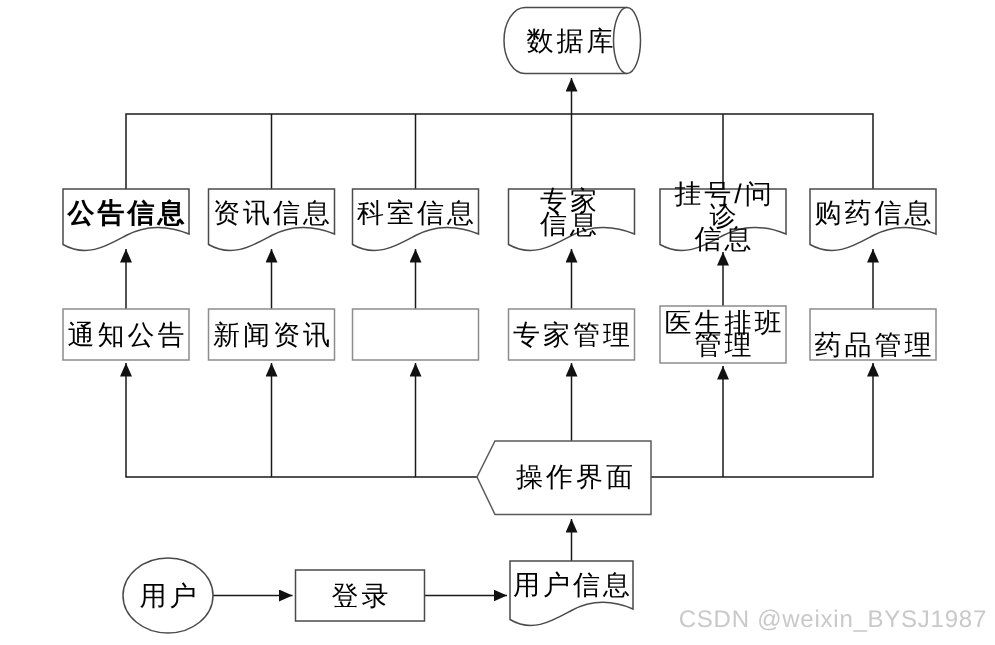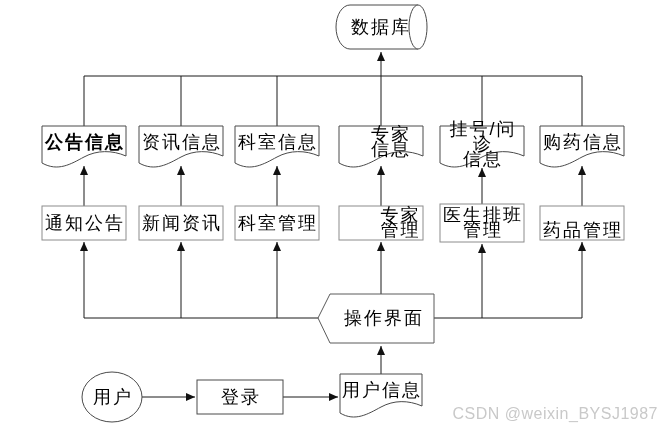--- a/index.html
+++ b/index.html
@@ -98,29 +98,28 @@
     <ellipse cx="112" cy="397" rx="30" ry="25" fill="#ffffff" stroke="#4a4a4a"></ellipse>
     <rect x="197" y="380" width="86" height="34" fill="#ffffff" stroke="#4a4a4a"></rect>
     <path transform="translate(340,374)" d="M0 0 H82 V32 C68 26 54 26 41 33 C28 40 15 48 0 39 Z" fill="#ffffff" stroke="#4a4a4a"></path>
   </svg>
 
   <div class="lbl" style="left:344px;top:5px;width:72px;height:44px;">数据库</div>
 
   <div class="lbl" style="left:42px;top:126px;width:84px;height:32px;font-weight:bold;">公告信息</div>
   <div class="lbl" style="left:139px;top:126px;width:84px;height:32px;">资讯信息</div>
   <div class="lbl" style="left:235px;top:126px;width:84px;height:32px;">科室信息</div>
-  <div class="lbl" style="left:339px;top:126px;width:76px;height:32px;padding-left:28px;">专家信息</div>
+  <div class="lbl" style="left:328px;top:126px;width:76px;height:32px;padding-left:28px;">专家信息</div>
   <div class="lbl" style="left:440px;top:125px;width:84px;height:38px;">挂号/问诊
 信息</div>
   <div class="lbl" style="left:540px;top:126px;width:84px;height:32px;">购药信息</div>
 
   <div class="lbl" style="left:42px;top:206px;width:84px;height:34px;">通知公告</div>
   <div class="lbl" style="left:139px;top:206px;width:84px;height:34px;">新闻资讯</div>
-  <div class="lbl" style="left:235px;top:206px;width:84px;height:34px;">科室管理</div>
-  <div class="lbl" style="left:339px;top:206px;width:84px;height:34px;padding-left:39px;">专家管理</div>
+  <div class="lbl" style="left:339px;top:206px;width:84px;height:34px;">专家管理</div>
   <div class="lbl" style="left:440px;top:204px;width:84px;height:38px;">医生排班
 管理</div>
   <div class="lbl" style="left:540px;top:206px;width:84px;height:49px;">药品管理</div>
 
   <div class="lbl" style="left:332px;top:294px;width:102px;height:49px;">操作界面</div>
 
   <div class="lbl" style="left:82px;top:372px;width:60px;height:50px;">用户</div>
   <div class="lbl" style="left:197px;top:380px;width:86px;height:34px;">登录</div>
   <div class="lbl" style="left:340px;top:372px;width:82px;height:36px;">用户信息</div>
 

